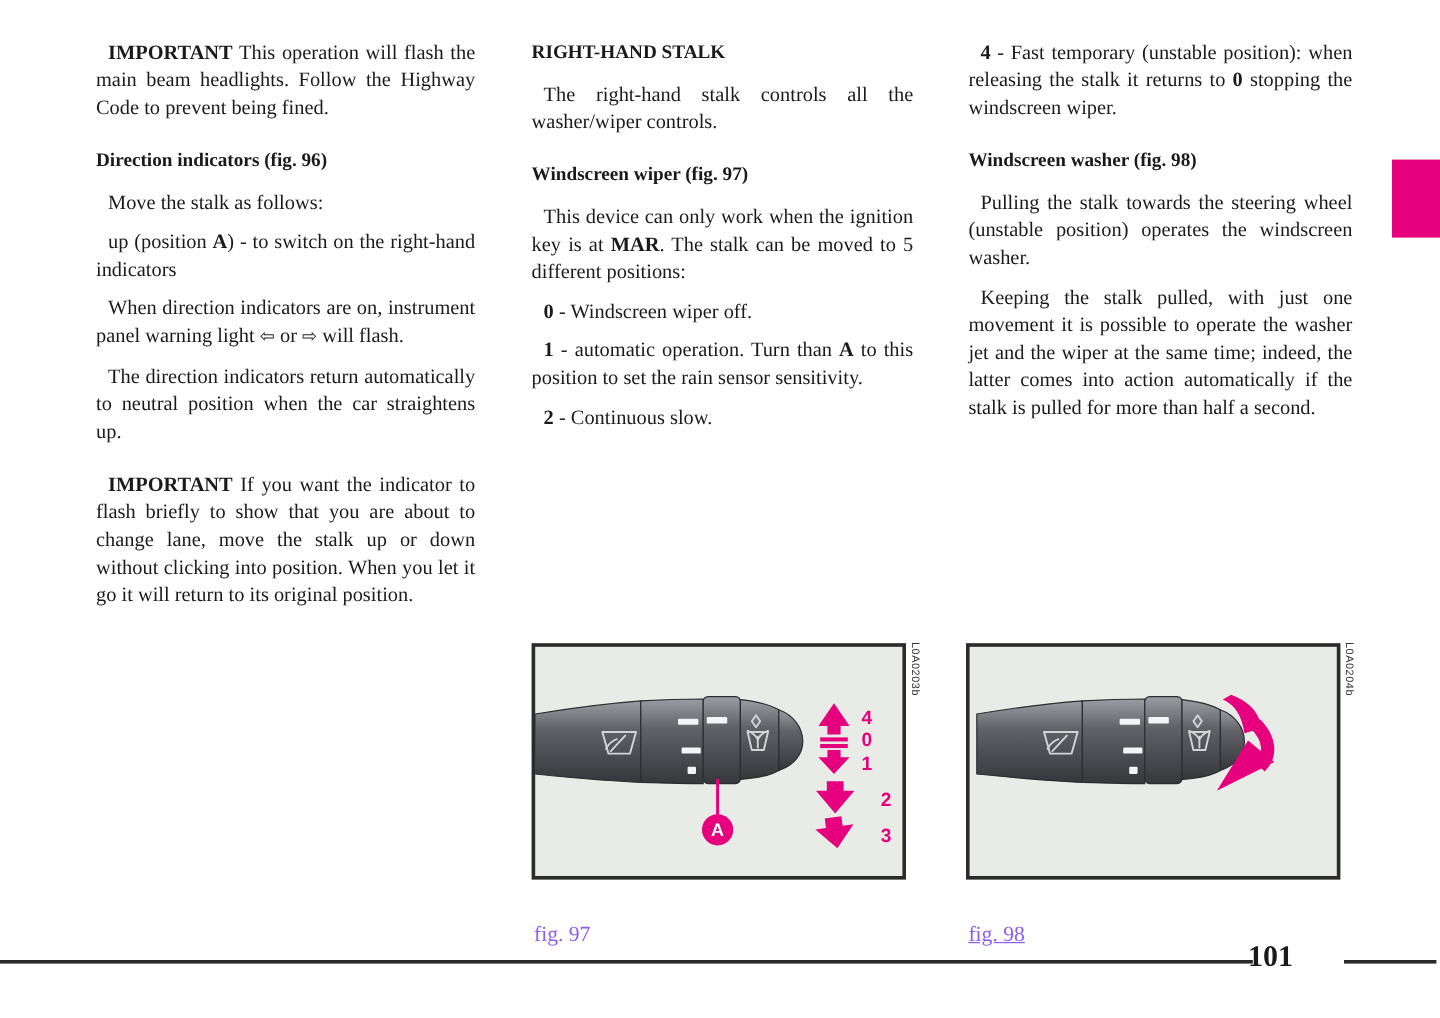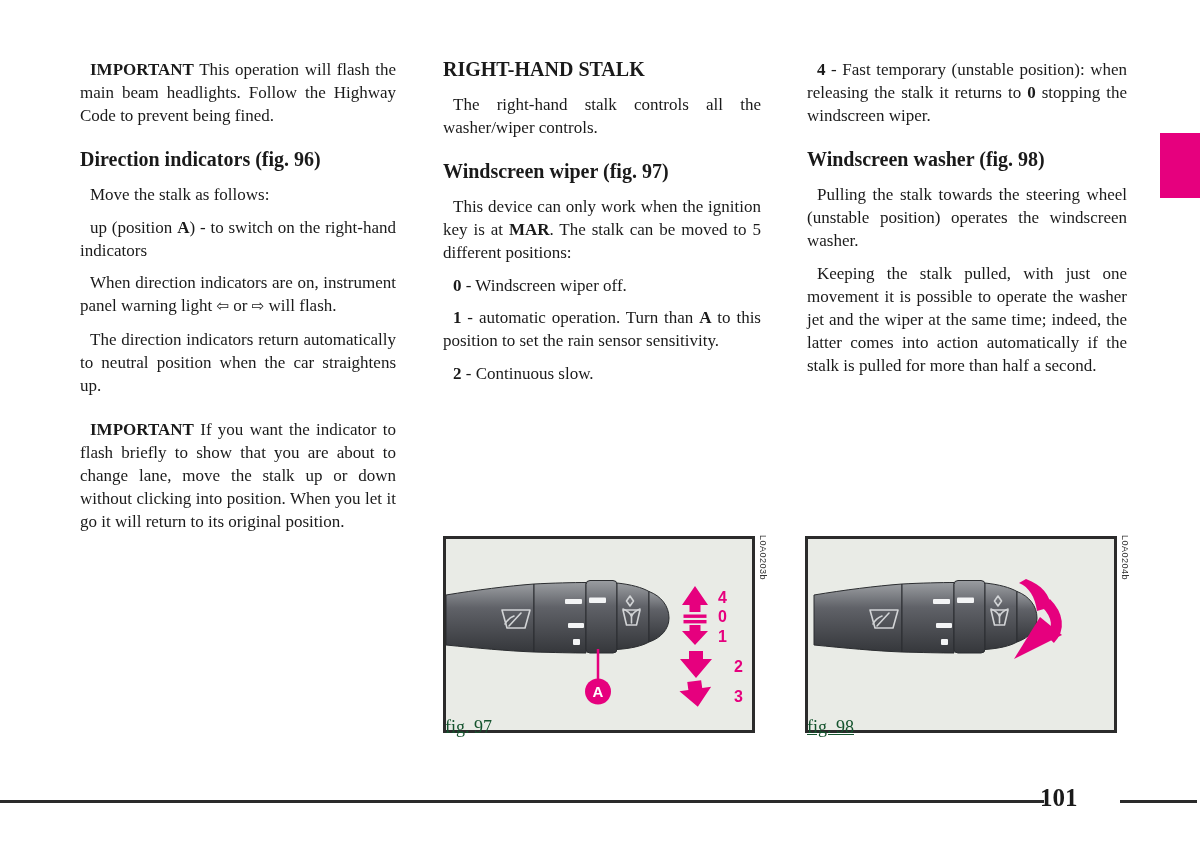--- a/index.html
+++ b/index.html
@@ -2,39 +2,39 @@
 <html style="--magenta: #e6007e; --figure-bg: #e9ebe6; --page-bg: #ffffff; --text: #1a1a1a; --rule: #2a2a2a; --stalk-light: #9a9da1; --stalk-mid: #606268; --stalk-dark: #35373b;"><head>
 <meta charset="utf-8">
 <style>
   html,body{margin:0;padding:0;}
   body{
     width:1200px;height:848px;position:relative;overflow:hidden;
     background:var(--page-bg,#fff);
     font-family:"Liberation Serif","DejaVu Serif",serif;
     color:var(--text,#1a1a1a);
   }
-  .col{position:absolute;top:58px;font-size:17px;line-height:23px;}
+  .col{position:absolute;top:32px;font-size:17px;line-height:23px;}
   .col-left{left:80px;width:316px;}
   .col-mid{left:443px;width:318px;}
   .col-right{left:807px;width:320px;}
   .para{margin:0 0 9.5px;text-indent:10px;text-align:justify;}
   .para.gap{margin-top:21px;}
-  .heading{margin:21px 0 12px;font-weight:bold;font-size:20px;text-align:left;}
+  .heading{margin:21px 0 12px;font-weight:bold;font-size:16px;text-align:left;}
   .col > p:first-child{margin-top:0;}
   .b{font-weight:bold;}
   .arrow{font-family:"DejaVu Sans",sans-serif;font-size:15px;}
 
   .figure{
     position:absolute;width:312px;height:197px;box-sizing:border-box;
     border:3px solid #2b2b2b;background:var(--figure-bg,#e9ebe6);
   }
   .figure svg{display:block;}
   .fig-97{left:443px;top:536px;}
   .fig-98{left:805px;top:536px;}
-  .figcaption{position:absolute;top:717px;font-size:18px;color:#14532d;}
+  .figcaption{position:absolute;top:768px;font-size:18px;color:#8b5cf6;}
   .cap-97{left:445px;}
   .cap-98{left:807px;text-decoration:underline;}
   .figcode{
     position:absolute;top:535px;
     writing-mode:vertical-rl;
     font-family:"Liberation Sans","DejaVu Sans",sans-serif;
     font-size:9px;letter-spacing:.5px;color:#333;
   }
   .code-97{left:758px;}
   .code-98{left:1120px;}

